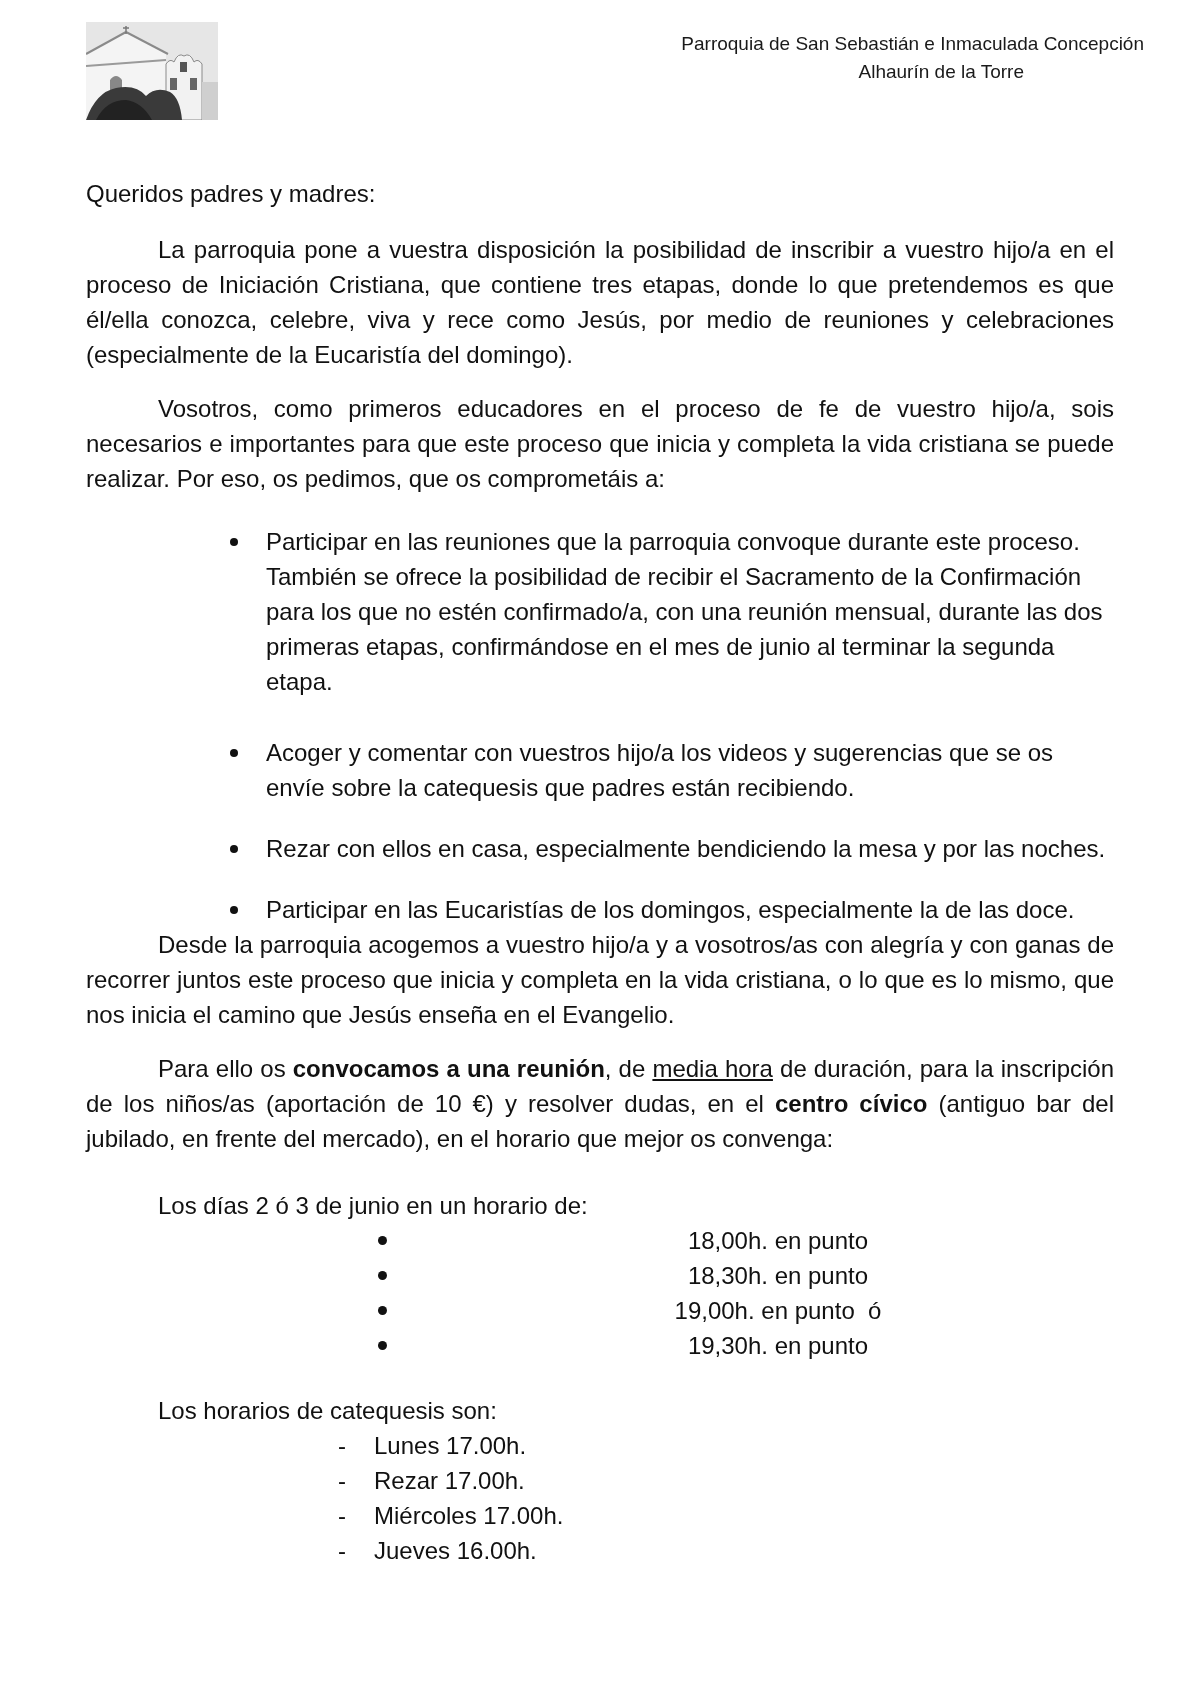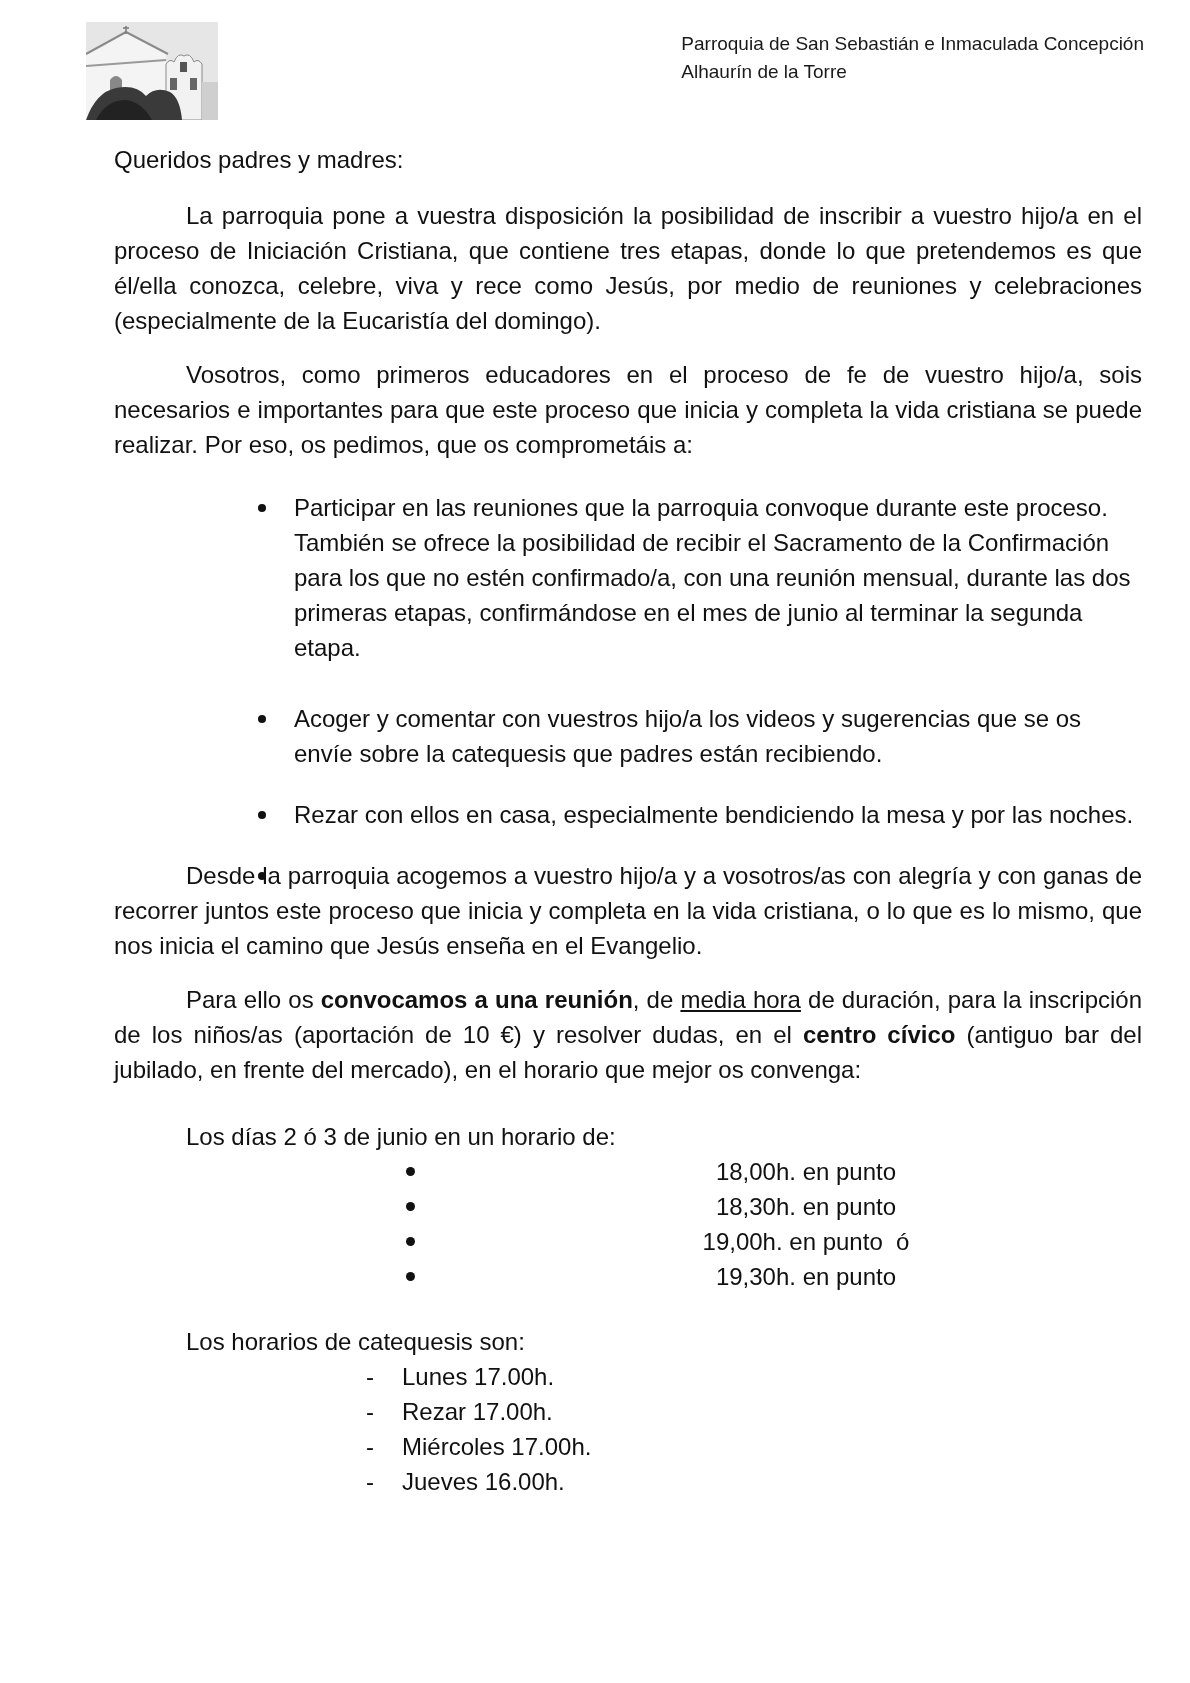--- a/index.html
+++ b/index.html
@@ -10,28 +10,28 @@
     }
     .page { position: absolute; left: 0; top: 0; width: 1190px; height: 1683px; }
 
     .logo {
       position: absolute; left: 86px; top: 22px; width: 132px; height: 98px;
       overflow: hidden; background: #e4e4e4;
     }
     .logo svg { display: block; width: 100%; height: 100%; }
 
     .header-text {
-      position: absolute; right: 46px; top: 30px; text-align: left;
+      position: absolute; right: 46px; top: 30px; text-align: right;
       font-size: 19px; line-height: 28px; color: #1a1a1a;
     }
     .header-text .line2 { display: block; padding-right: 120px; }
 
     .body {
-      position: absolute; left: 86px; top: 142px; width: 1028px;
-      font-size: 24px; line-height: 35px; margin-left: 28px;
+      position: absolute; left: 86px; top: 176px; width: 1028px;
+      font-size: 24px; line-height: 35px;
     }
     .salutation { margin: 0 0 19px 0; }
     p.para {
       margin: 0 0 19px 0; text-align: justify; text-indent: 72px;
     }
     .bullets { list-style: none; margin: 28px 0 0 0; padding: 0 0 0 144px; }
     .bullets li { position: relative; padding-left: 36px; text-align: left; }
     .bullets li + li { margin-top: 26px; }
     .bullets li.first + li { margin-top: 36px; }
     .bullets li .dot {
@@ -100,20 +100,21 @@
       <li>
         <span class="dot"></span>
         <span>Acoger y comentar con vuestros hijo/a los videos y sugerencias que se os envíe sobre la catequesis que padres están recibiendo.</span>
       </li>
       <li>
         <span class="dot"></span>
         <span>Rezar con ellos en casa, especialmente bendiciendo la mesa y por las noches.</span>
       </li>
       <li>
         <span class="dot"></span>
+        <span>Participar en las Eucaristías de los domingos, especialmente la de las doce.</span>
       </li>
     </ul>
 
     <p class="para closing">Desde la parroquia acogemos a vuestro hijo/a y a vosotros/as con alegría y con ganas de recorrer juntos este proceso que inicia y completa en la vida cristiana, o lo que es lo mismo, que nos inicia el camino que Jesús enseña en el Evangelio.</p>
 
     <p class="para meeting"><span>Para ello os </span><b>convocamos a una reunión</b><span>, de </span><u>media hora</u><span> de duración, para la inscripción de los niños/as (aportación de 10 €) y resolver dudas, en el </span><b>centro cívico</b><span> (antiguo bar del jubilado, en frente del mercado), en el horario que mejor os convenga:</span></p>
 
     <div class="schedule">
       <div>Los días 2 ó 3 de junio en un horario de:</div>
       <ul class="times">

